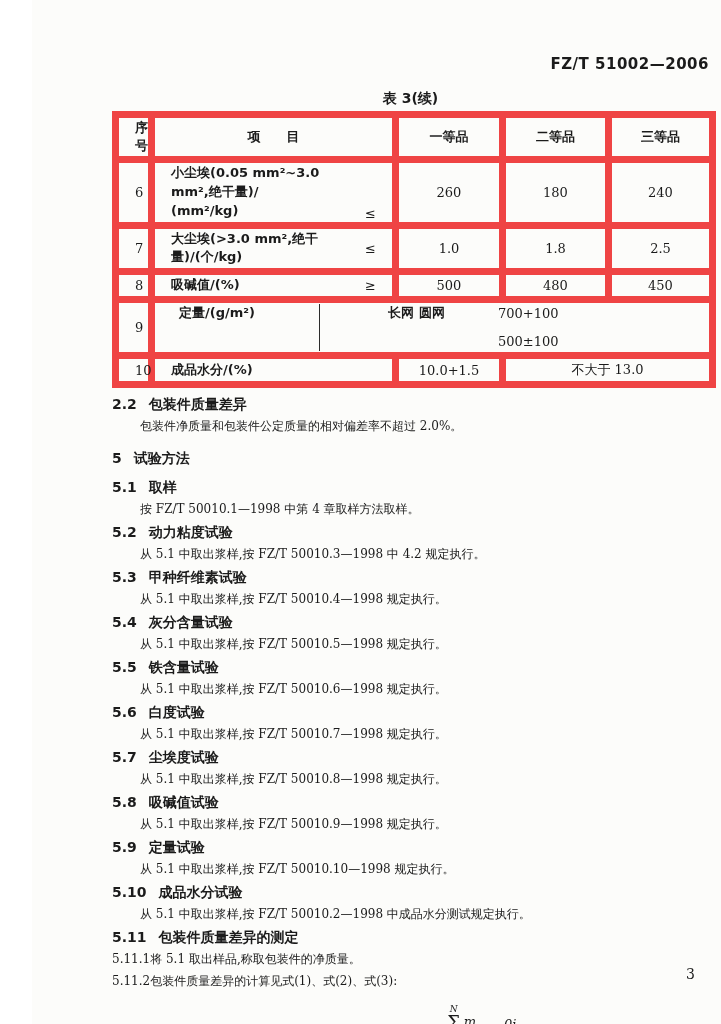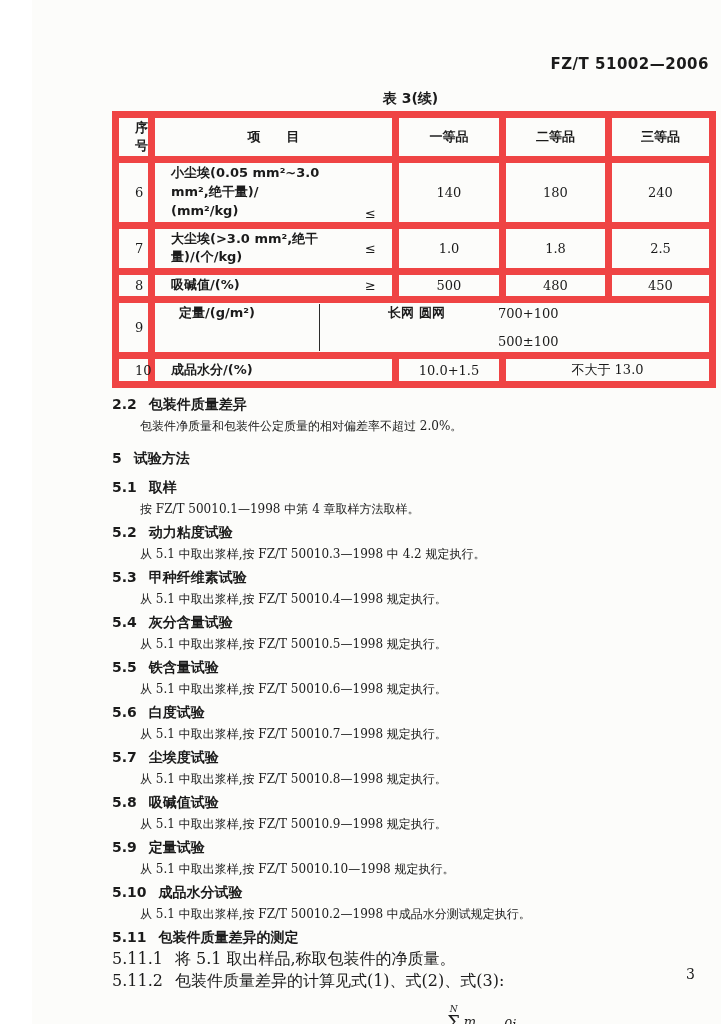--- a/index.html
+++ b/index.html
@@ -93,22 +93,22 @@
   .sec-h.mt8{margin-top:8px;}
   .sec-h.mt16{margin-top:16px;}
   .sec-h.mt13{margin-top:13px;}
   .sec-b{
     font-size:12px;
     margin:6px 0 0 28px;
     height:16px;line-height:16px;
     white-space:nowrap;
   }
   .clause{
-    font-size:16px;
-    display:flex;gap:12px;
+    font-size:12px;
+    display:flex;gap:0;
     margin-top:6px;
     height:16px;line-height:16px;
     white-space:nowrap;
   }
   .clause .cnum{flex:0 0 auto;}
   
   .formula-row{
     display:flex;align-items:center;
     margin-top:16px;
     padding-left:252px;
@@ -161,21 +161,21 @@
     </tr>
     <tr class="h43">
       <td class="c">6</td>
       <td class="item">
         <div class="iflex vend">
           <span class="itext">小尘埃(0.05 mm²~3.0 mm²,绝干量)/
 (mm²/kg)</span>
           <span class="op">≤</span>
         </div>
       </td>
-      <td class="c">140</td>
+      <td class="c">260</td>
       <td class="c">180</td>
       <td class="c">240</td>
     </tr>
     <tr class="h28">
       <td class="c">7</td>
       <td class="item">
         <div class="iflex">
           <span class="itext">大尘埃(&gt;3.0 mm²,绝干量)/(个/kg)</span>
           <span class="op">≤</span>
         </div>

